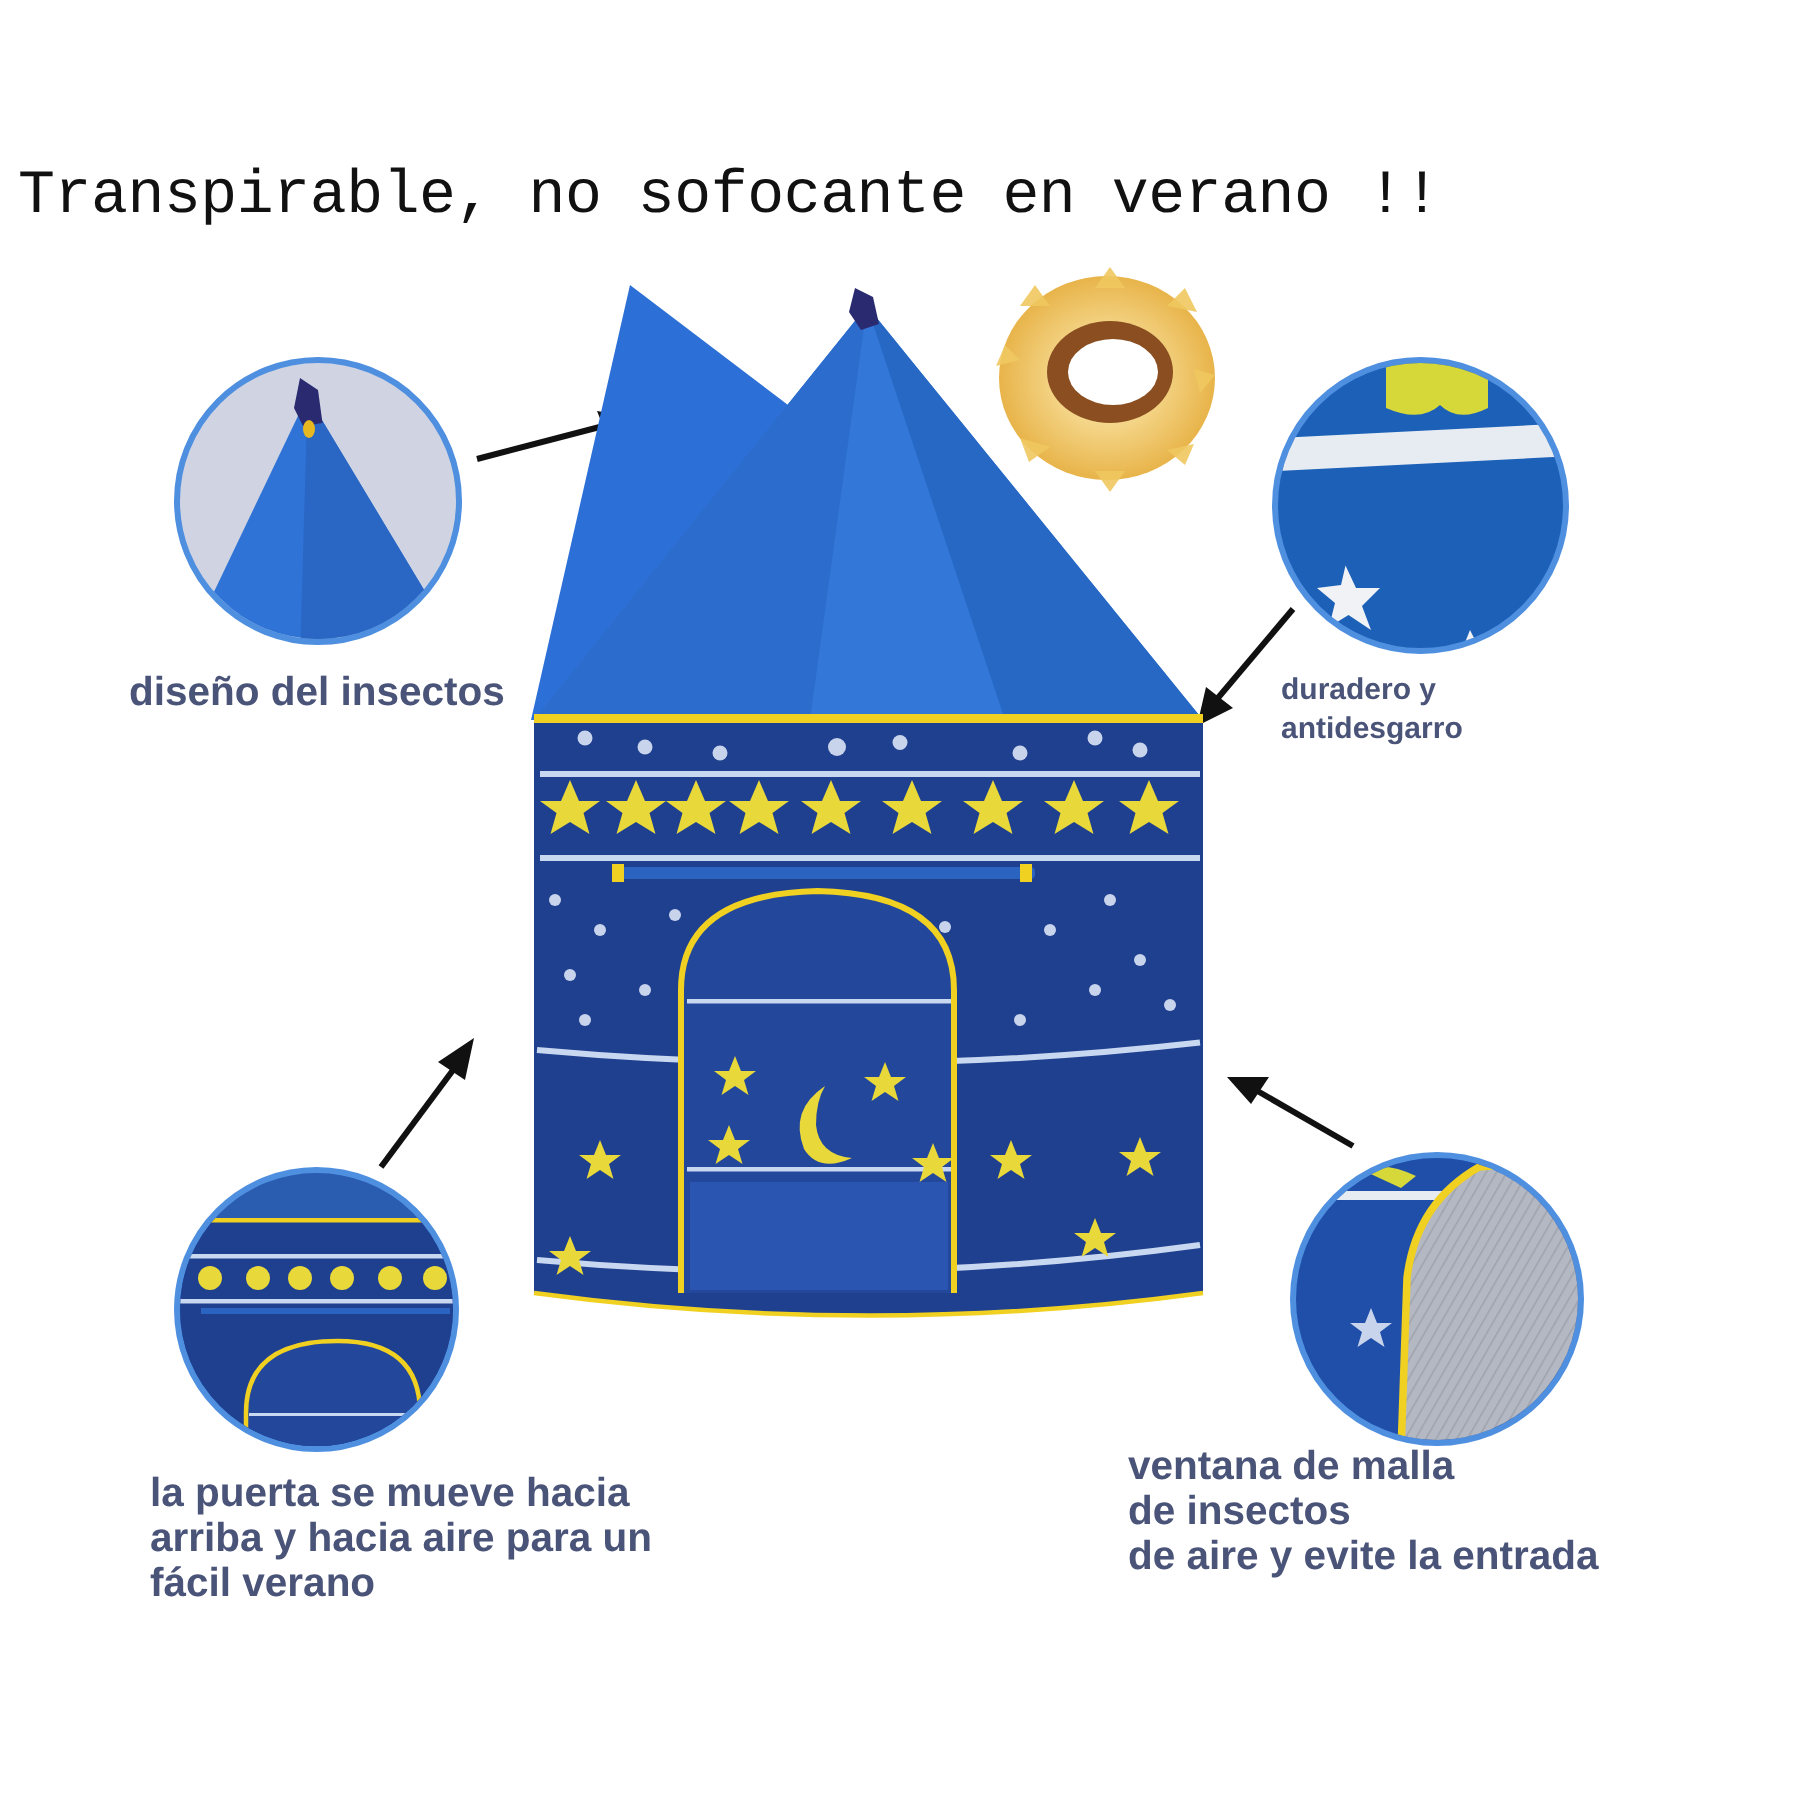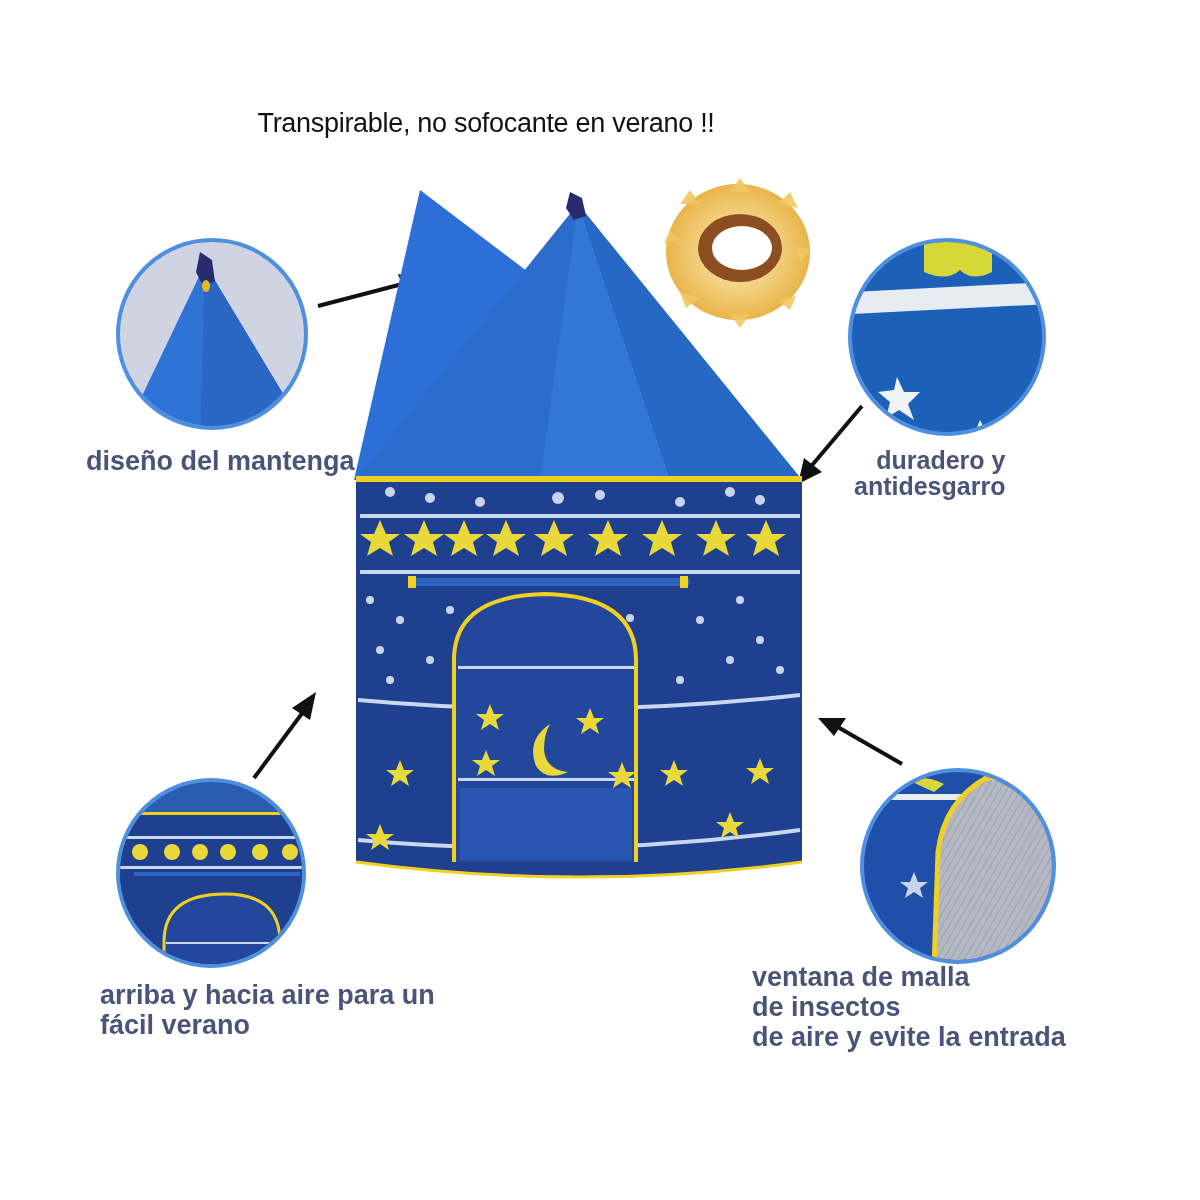--- a/index.html
+++ b/index.html
@@ -1,36 +1,36 @@
 <!DOCTYPE html>
 <html><head>
 <meta charset="utf-8">
 <style>
   html, body { margin:0; padding:0; background:#ffffff; }
   body { width:1200px; height:1200px; position:relative; overflow:hidden; font-family:"Liberation Sans", sans-serif; }
   .abs { position:absolute; }
-  .headline { left:0; top:108px; width:972px; text-align:center; font-size:27px; color:#111; font-family:Liberation Sans, sans-serif; letter-spacing:-0.3px; }
+  .headline { left:0; top:108px; width:972px; text-align:center; font-size:41px; color:#111; font-family:Liberation Mono, monospace; letter-spacing:-0.3px; }
   .caption { color:#4a5478; font-weight:bold; font-size:27px; line-height:30px; font-family:"Liberation Sans", sans-serif; }
   .circle { border-radius:50%; overflow:hidden; border:4px solid #4f8fe0; box-sizing:border-box; }
   svg { display:block; }
 </style>
 </head>
 <body>
 
 <div class="abs headline">Transpirable, no sofocante en verano !!</div>
 
 <div class="abs circle" style="left:116px; top:238px; width:192px; height:192px; background:#d0d4e2;">
   <svg width="192" height="192" viewBox="0 0 192 192">
     <polygon points="85,22 0,200 192,200 180,180" fill="#2f73d6"></polygon>
     <polygon points="85,22 80,200 192,200 180,180" fill="#2a67c4"></polygon>
     <polygon points="80,10 92,18 95,40 82,42 76,30" fill="#2a2a70"></polygon>
     <ellipse cx="86" cy="44" rx="4" ry="6" fill="#e8b820"></ellipse>
   </svg>
 </div>
-<div class="abs caption" style="left:86px; top:446px;">diseño del mantenga</div>
+<div class="abs caption" style="left:86px; top:446px;">diseño del insectos</div>
 
 <svg class="abs" style="left:310px; top:268px;" width="120" height="50">
   <line x1="8" y1="38" x2="100" y2="14" stroke="#111" stroke-width="4"></line>
   <polygon points="112,10 88,6 96,26" fill="#111"></polygon>
 </svg>
 
 <svg class="abs" style="left:650px; top:170px;" width="170" height="160" viewBox="0 0 170 160">
   <defs>
     <radialGradient id="glow" cx="50%" cy="50%" r="50%">
       <stop offset="0%" stop-color="#fff3c0"></stop>
@@ -53,21 +53,21 @@
 </svg>
 
 <div class="abs circle" style="left:848px; top:238px; width:198px; height:198px; background:#1d60b8;">
   <svg width="198" height="198" viewBox="0 0 198 198">
     <path d="M72,0 L140,0 L140,30 Q120,40 108,28 Q95,40 72,30 Z" fill="#d6d83a"></path>
     <polygon points="0,50 198,40 198,62 0,72" fill="#e6ecf2"></polygon>
     <polygon points="45,135 52,150 68,150 56,162 62,178 47,168 34,176 38,160 26,150 42,148" fill="#f0f2f5"></polygon>
     <polygon points="128,178 134,190 146,190 138,198 120,198 114,190 124,188" fill="#f0f2f5"></polygon>
   </svg>
 </div>
-<div class="abs caption" style="left:854px; top:447px; line-height:26px; font-size:25px;text-align:right;">
+<div class="abs caption" style="left:854px; top:447px; line-height:26px; font-size:20px;">
   <div>duradero y</div>
   <div>antidesgarro</div>
 </div>
 
 <svg class="abs" style="left:790px; top:400px;" width="80" height="90">
   <line x1="72" y1="6" x2="18" y2="70" stroke="#111" stroke-width="4"></line>
   <polygon points="8,84 14,58 32,72" fill="#111"></polygon>
 </svg>
 
 <svg class="abs" style="left:340px; top:190px;" width="480" height="690" viewBox="0 0 480 690">
@@ -167,20 +167,21 @@
       <circle cx="108" cy="70" r="8"></circle>
         <circle cx="140" cy="70" r="8"></circle>
         <circle cx="170" cy="70" r="8"></circle>
     </g>
     <rect x="14" y="90" width="166" height="4" fill="#2a64c0"></rect>
     <path d="M44,190 L44,160 Q44,112 105,112 Q160,112 160,160 L160,190" fill="#23479a" stroke="#f0d020" stroke-width="3"></path>
     <rect x="46" y="160" width="112" height="2" fill="#c8d8f0"></rect>
   </svg>
 </div>
 <div class="abs caption" style="left:100px; top:980px;">
+  <div>la puerta se mueve hacia</div>
   <div>arriba y hacia aire para un</div>
   <div>fácil verano</div>
 </div>
 
 <svg class="abs" style="left:810px; top:712px;" width="100" height="60">
   <line x1="92" y1="52" x2="26" y2="14" stroke="#111" stroke-width="4"></line>
   <polygon points="8,6 36,6 24,24" fill="#111"></polygon>
 </svg>
 
 <div class="abs circle" style="left:860px; top:768px; width:196px; height:196px; background:#1f4fa8;">

